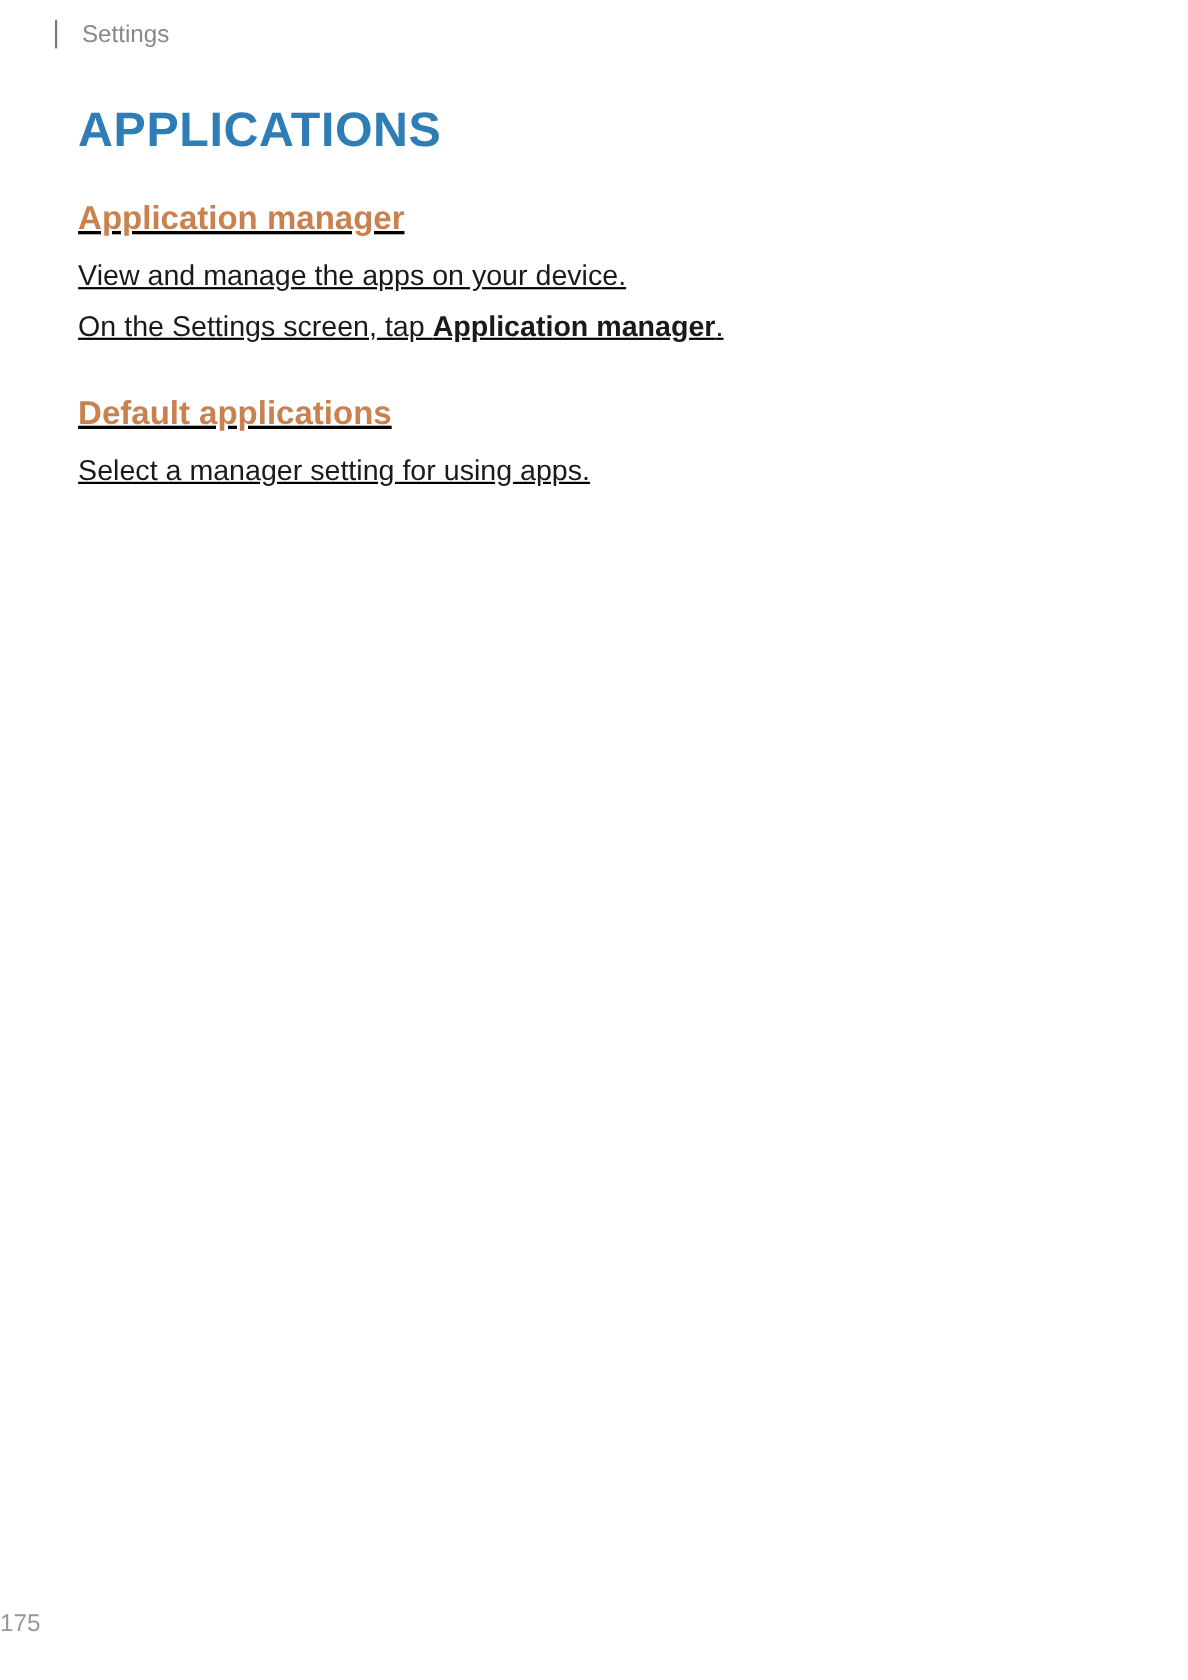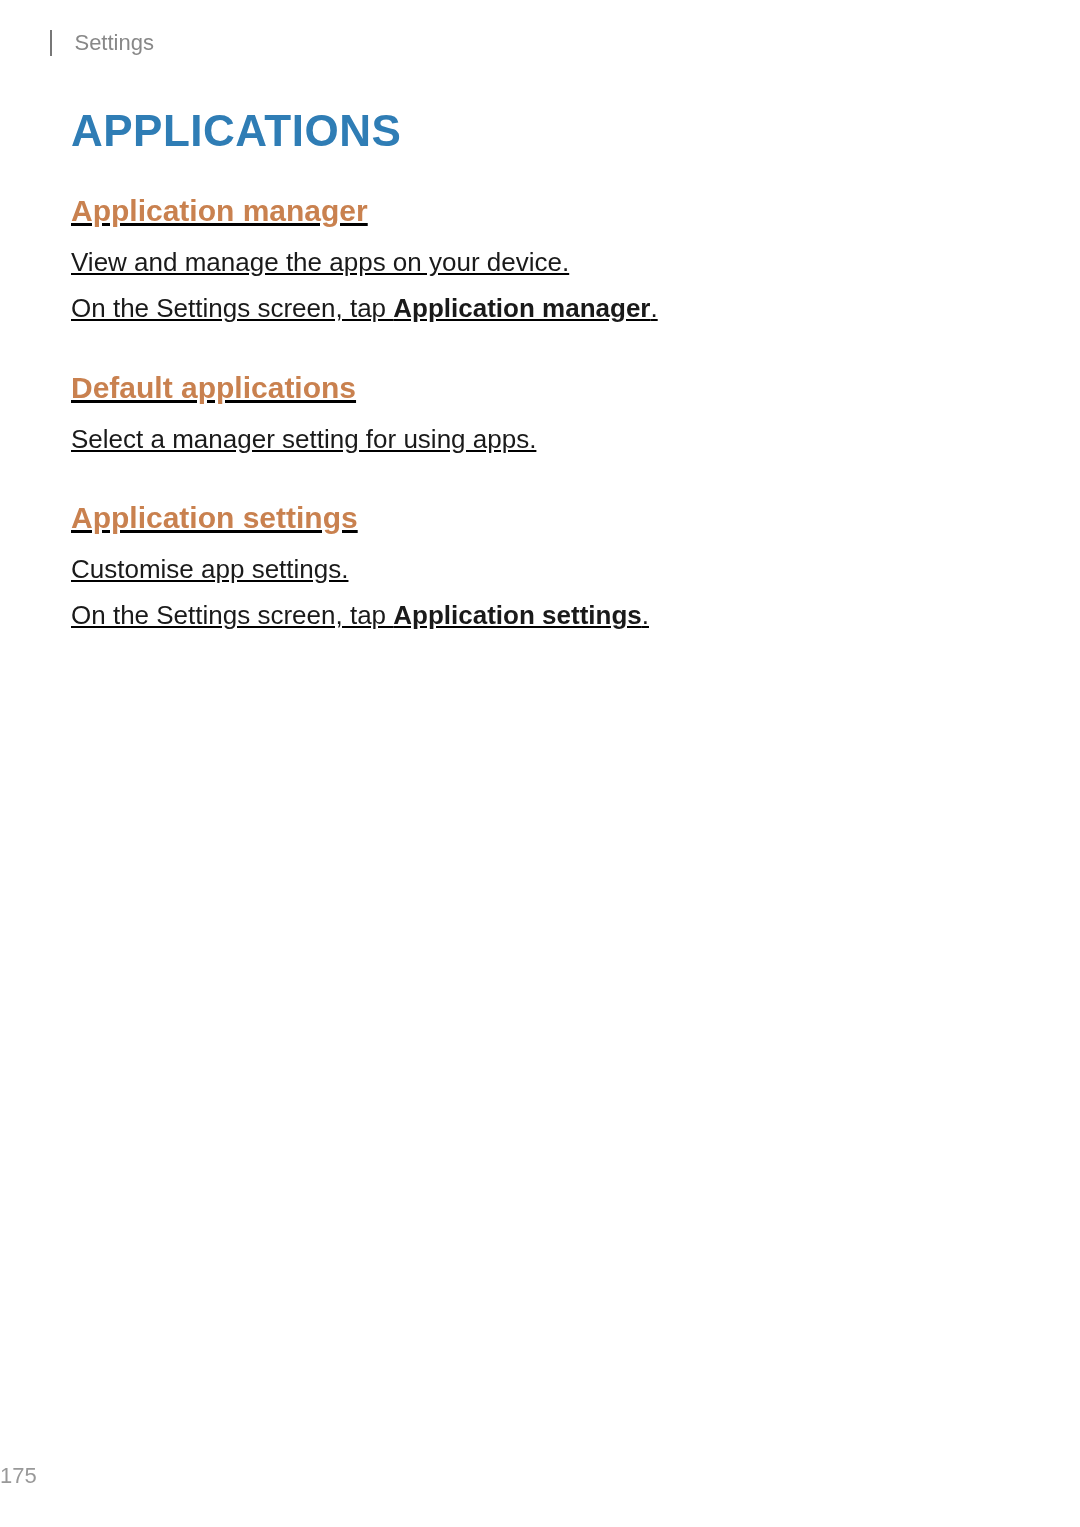--- a/index.html
+++ b/index.html
@@ -8,21 +8,21 @@
       box-sizing: border-box;
     }
     body {
       font-family: -apple-system, BlinkMacSystemFont, "Segoe UI", Helvetica, Arial, sans-serif;
       background: #ffffff;
       width: 1080px;
       height: 1527px;
       position: relative;
     }
     .header-area {
-      padding-top: 30px;
+      padding-top: 18px;
       padding-left: 50px;
     }
     .header-divider {
       display: inline-block;
       width: 2px;
       height: 26px;
       background: #777;
       vertical-align: middle;
       margin-right: 18px;
     }
@@ -88,22 +88,15 @@
     <p class="body-text">
       <span>On the Settings screen, tap </span><span class="bold">Application manager</span><span>.</span>
     </p>
   </div>
 
   <div class="section">
     <h2 class="section-heading">Default applications</h2>
     <p class="body-text">Select a manager setting for using apps.</p>
   </div>
 
-  <div class="section">
-    <h2 class="section-heading">Application settings</h2>
-    <p class="body-text">Customise app settings.</p>
-    <p class="body-text">
-      <span>On the Settings screen, tap </span><span class="bold">Application settings</span><span>.</span>
-    </p>
-  </div>
 </div>
 
 <div class="page-number">175</div>
 
 </body></html>

